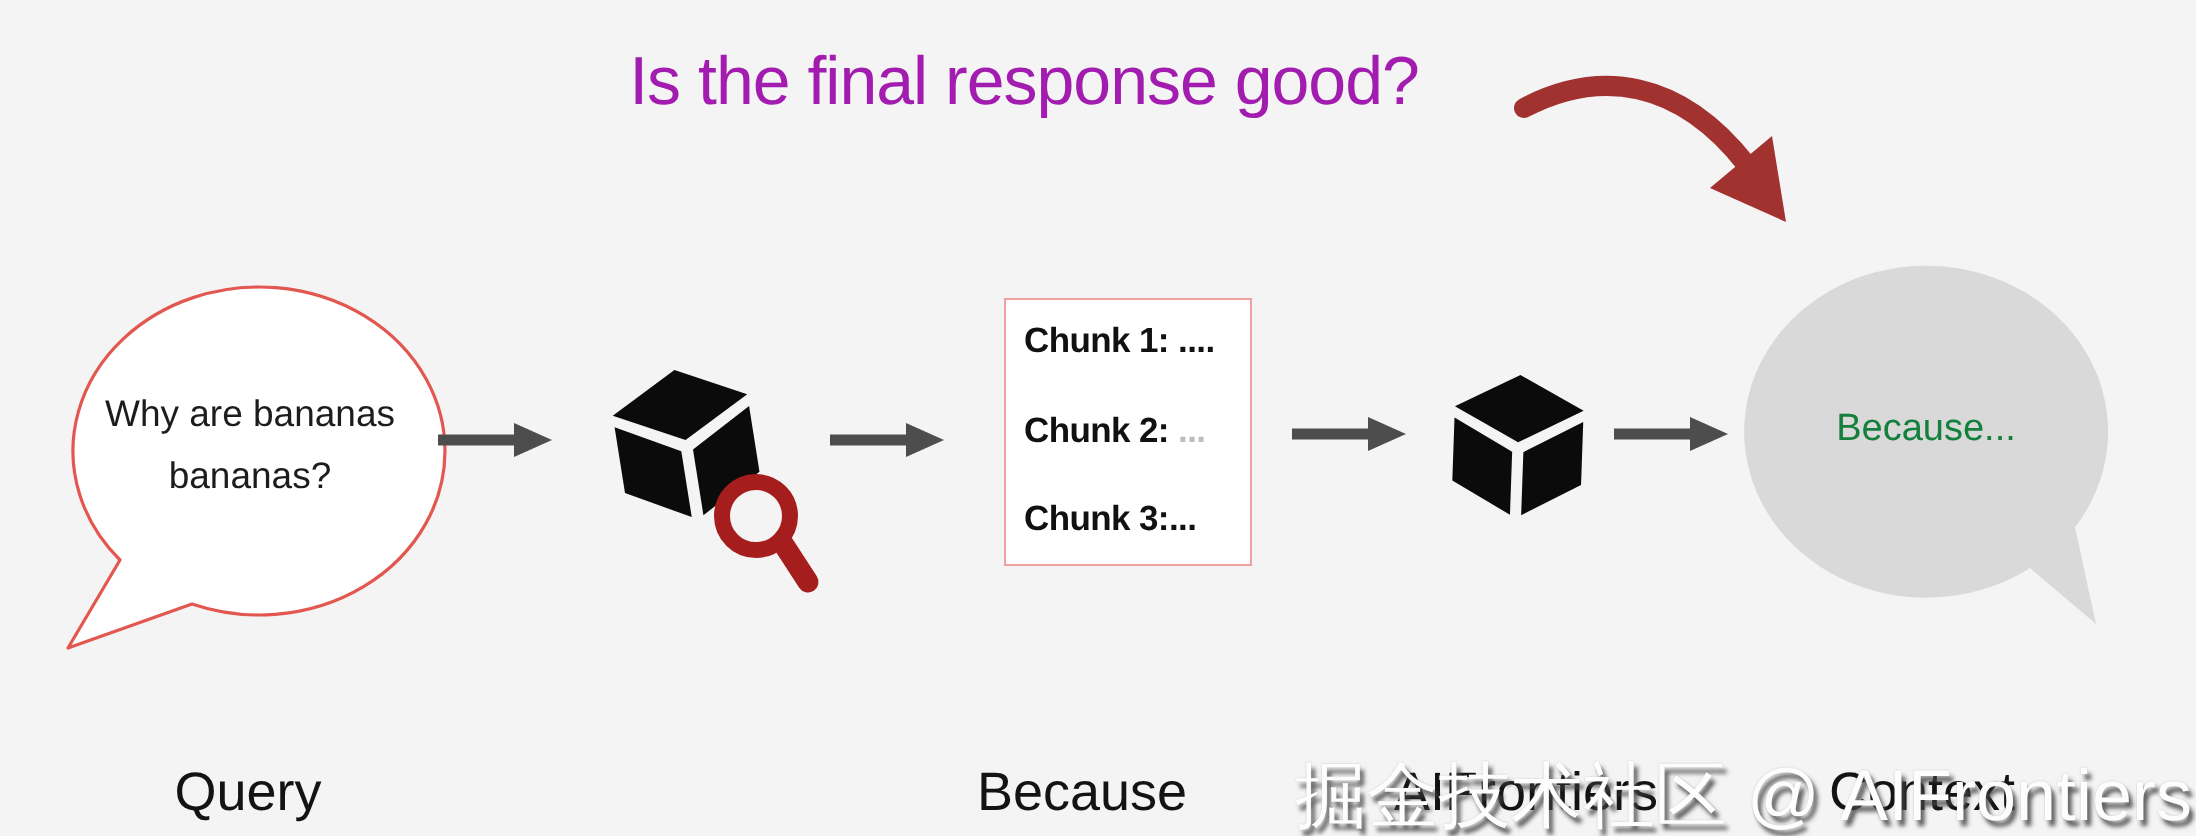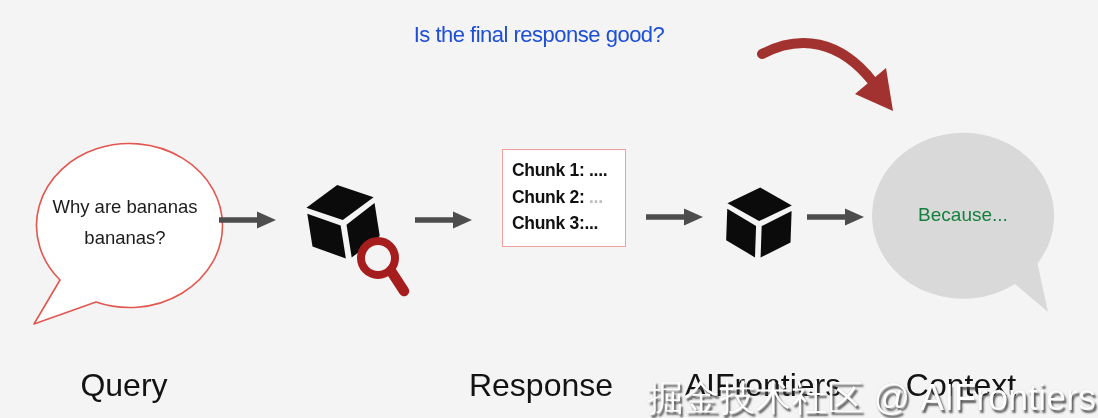--- a/index.html
+++ b/index.html
@@ -5,39 +5,39 @@
   * { margin:0; padding:0; box-sizing:border-box; }
   html,body { background:#e9e9e9; }
   .canvas {
     position:relative; width:1098px; height:418px;
     background:#f5f4f4; overflow:hidden;
     font-family:"Liberation Sans", sans-serif; color:#141414;
   }
   .abs { position:absolute; }
   .title {
     top:22px; left:512px; transform:translateX(-50%);
-    font-size:22px; font-weight:500; letter-spacing:-0.5px;
-    white-space:nowrap; color:#1d4ed8;margin-left:27px;
+    font-size:34px; font-weight:500; letter-spacing:-0.5px;
+    white-space:nowrap; color:#a21caf;
   }
   .bubble-text {
     text-align:center; font-weight:500; color:#1c1c1c;
   }
   .query-text { left:34px; top:191px; width:182px; font-size:18.5px; line-height:31px;text-align:center; }
   .response-text { left:880px; top:204px; width:166px; font-size:19px; color:#15803d; }
   .context-box {
-    left:502px; top:149px; width:124px; height:98px;
+    left:502px; top:149px; width:124px; height:134px;
     background:#ffffff; border:1.5px solid #f2a09b;
     display:flex; flex-direction:column; justify-content:space-between;
     padding:10px 4px 12px 9px;
   }
   .chunk-line { font-size:17.5px; font-weight:700; color:#111; white-space:nowrap; letter-spacing:-0.3px; }
   .dots-muted { color:#bdbdbd; }
   .stage-label {
-    top:367px; transform:translateX(-50%);
-    font-size:32px; font-weight:500; color:#131313; white-space:nowrap;text-align:right;
+    top:381px; transform:translateX(-50%);
+    font-size:27px; font-weight:500; color:#131313; white-space:nowrap;text-align:right;
   }
   .label-query      { left:124px; }
   .label-retrieval  { left:337px; }
   .label-context    { left:541px; }
   .label-generation { left:763px; }
   .label-response   { left:961px; }
   .watermark {
     top:374px; right:2px; font-size:36px; font-weight:500;
     color:#fdfdfd; white-space:nowrap; z-index:5;
     text-shadow:2px 3px 2px rgba(66,66,66,0.85), 0 0 1px rgba(130,130,130,0.4);
@@ -105,19 +105,19 @@
     <line x1="0" y1="10" x2="40" y2="10" stroke="#4d4d4d" stroke-width="5.5"></line>
     <polygon points="38,1.5 57,10 38,18.5" fill="#4d4d4d"></polygon>
   </svg>
 
   <svg class="abs" style="left:868px; top:130px;" width="196" height="192" viewBox="0 0 196 192">
     <path d="M 169.5 133.6 A 91 83 0 1 0 147 154 L 180 182 Z" fill="#d9d9d9"></path>
   </svg>
   <div class="abs bubble-text response-text">Because...</div>
 
   <div class="abs stage-label label-query">Query</div>
-  <div class="abs stage-label label-context">Response</div>
+  <div class="abs stage-label label-context">Because</div>
   <div class="abs stage-label label-generation">AIFrontiers</div>
   <div class="abs stage-label label-response">Context</div>
 
   <div class="abs watermark">掘金技术社区 @ AIFrontiers</div>
 
 </div>
 
 </body></html>

